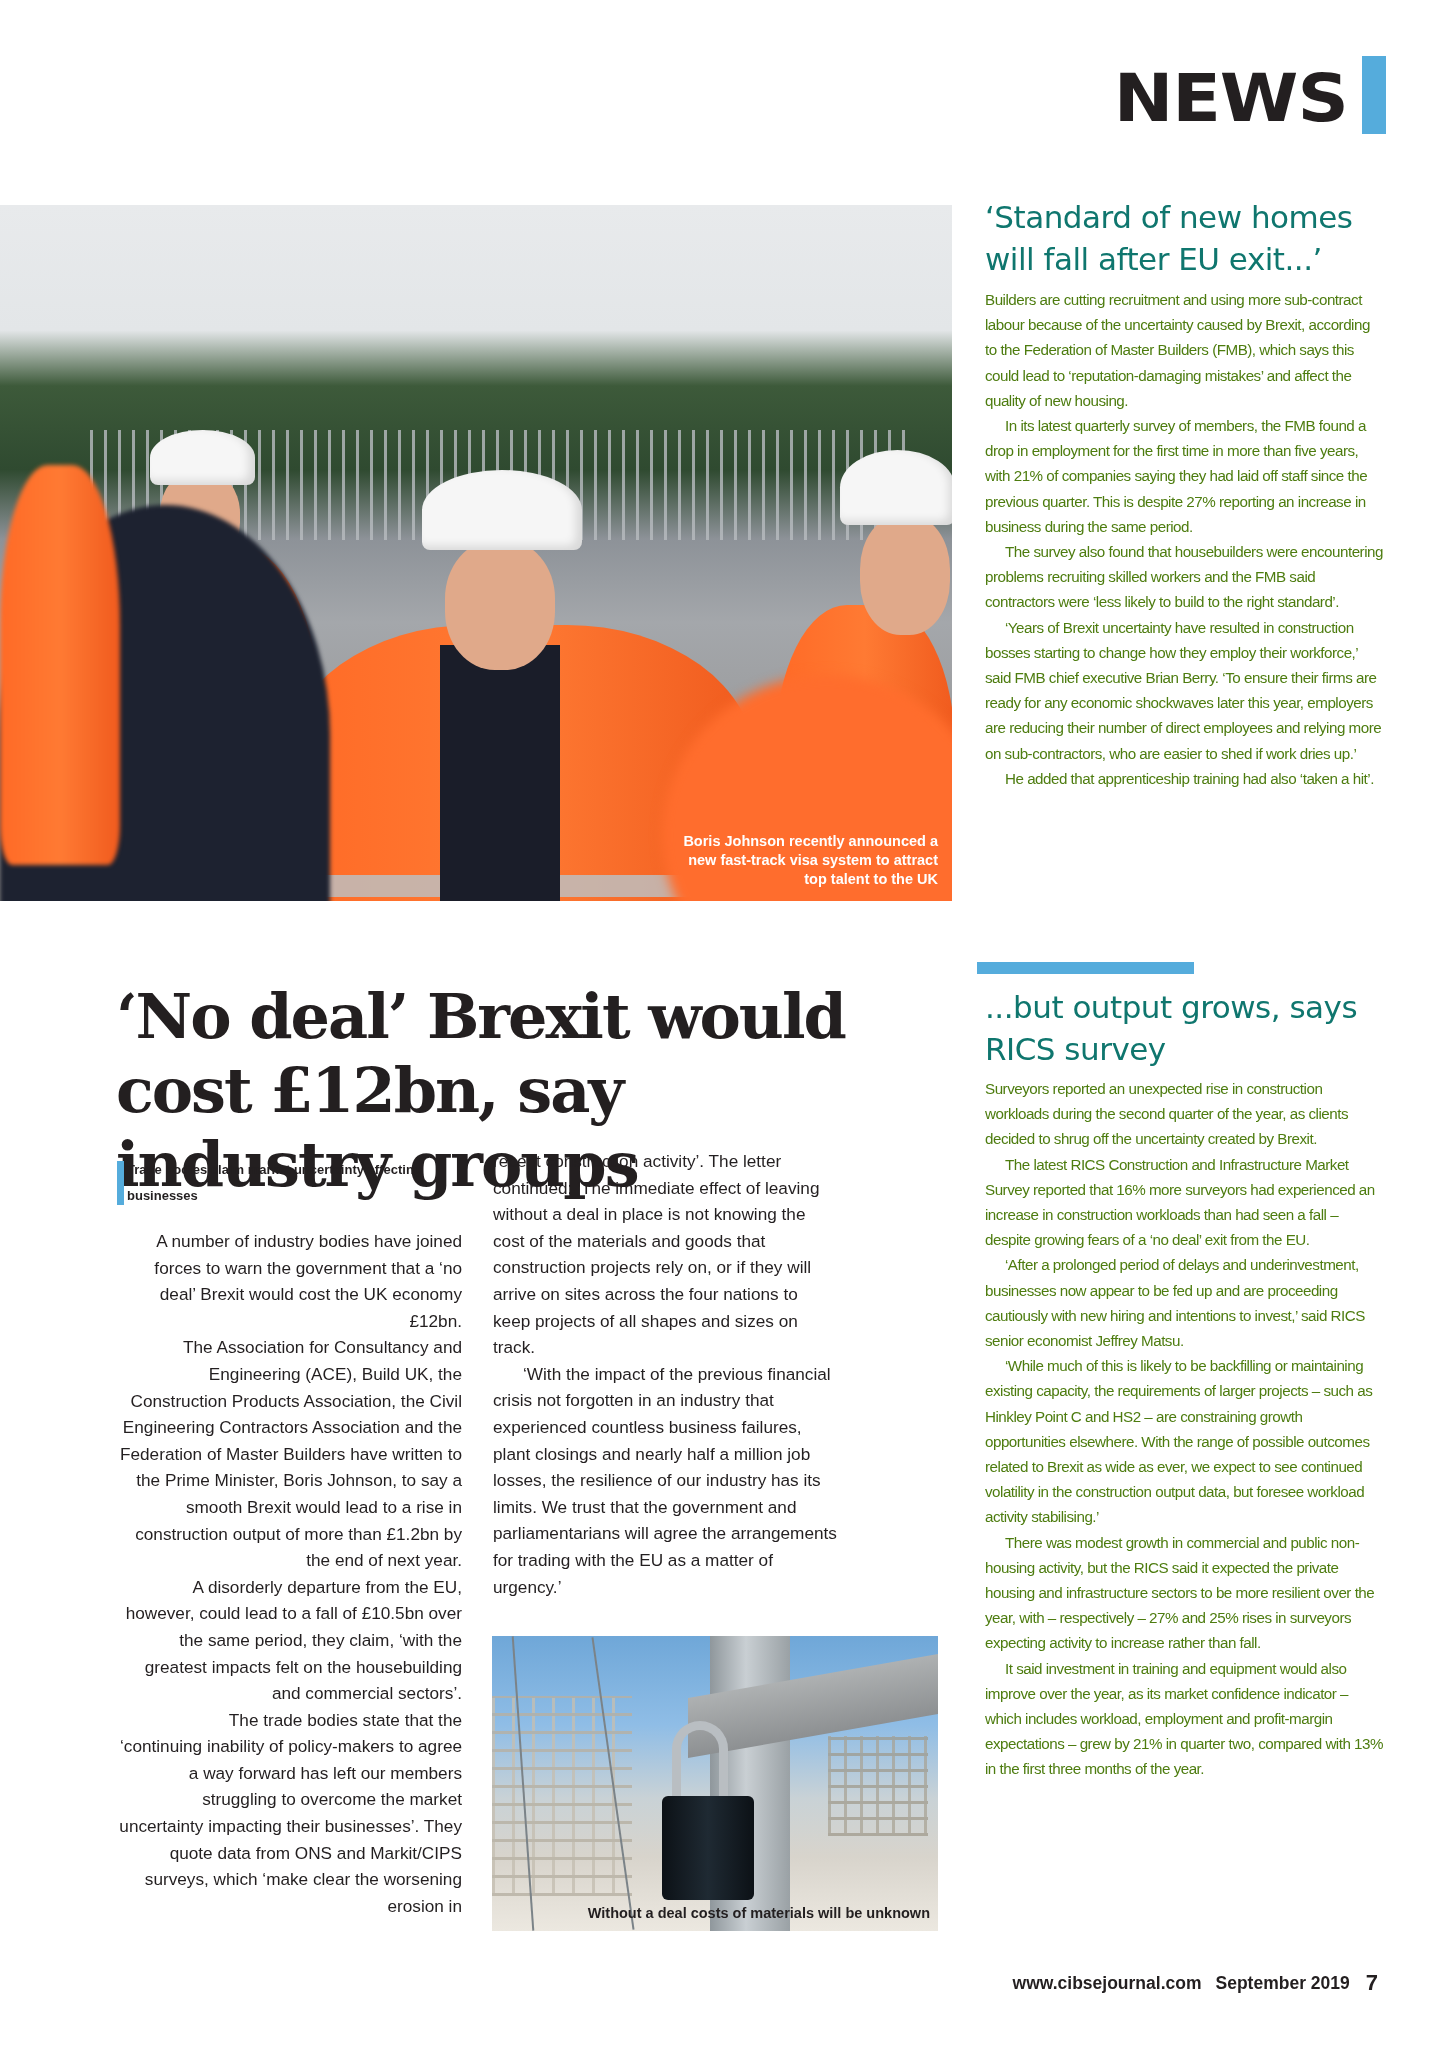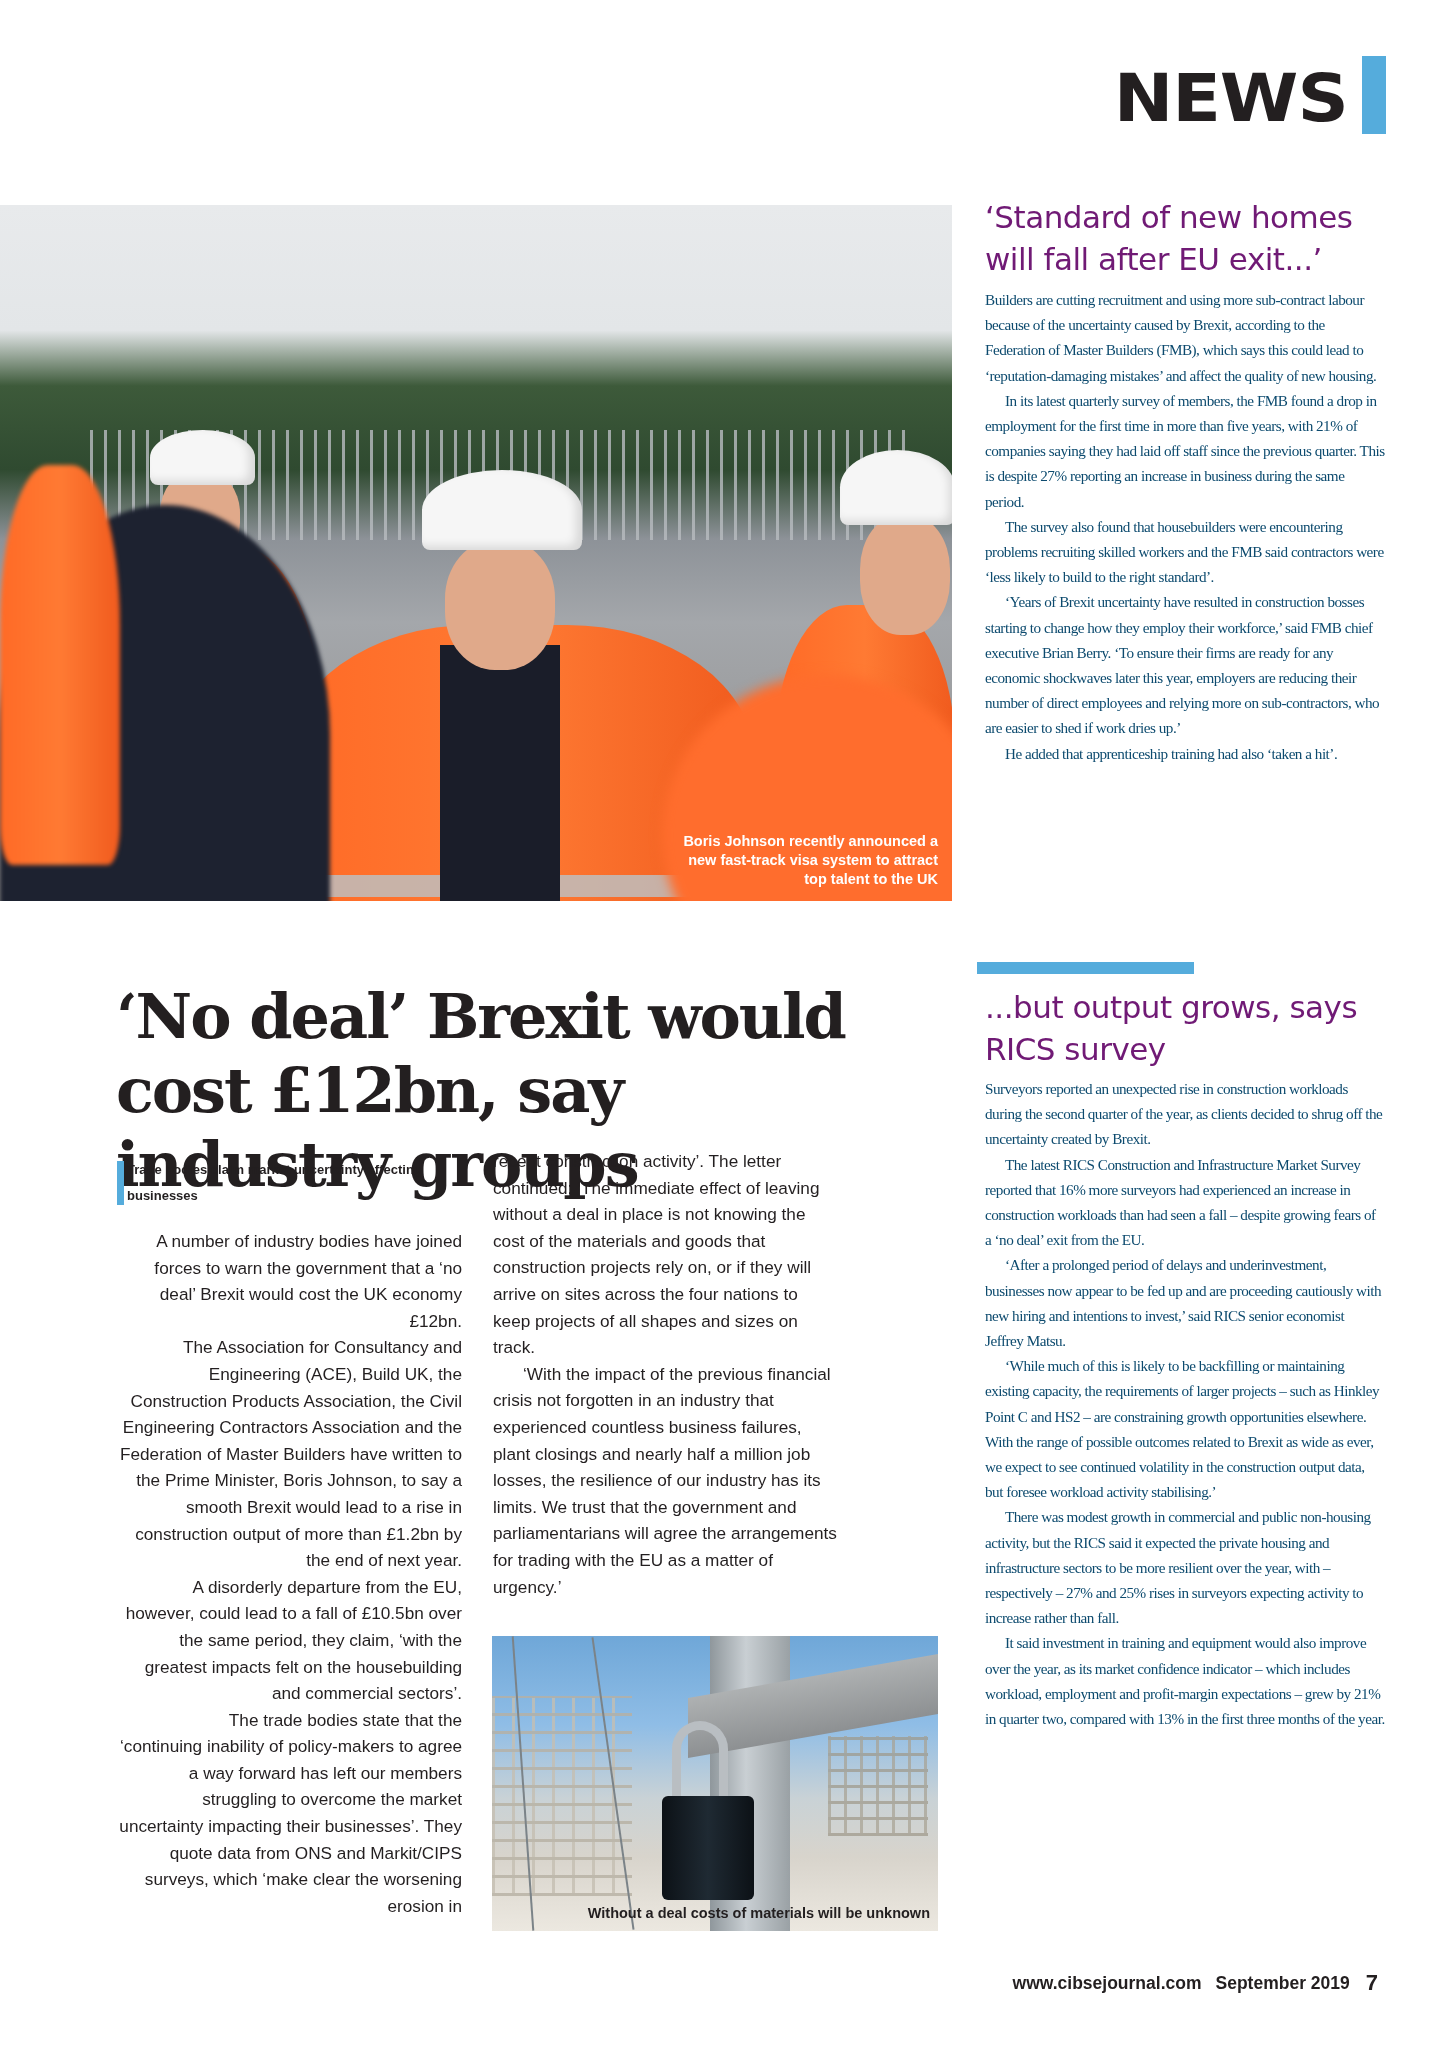--- a/index.html
+++ b/index.html
@@ -39,24 +39,24 @@
     background: linear-gradient(180deg, #6fa7d8 0%, #8fbde6 30%, #c9d2d6 55%, #d8d4cc 75%, #ece8e0 100%); margin-top: 14px; }
   .lock-photo .scaffold { position: absolute; left: 0; top: 60px; width: 140px; height: 200px; background: repeating-linear-gradient(0deg, #b7b1a3 0 3px, transparent 3px 18px), repeating-linear-gradient(90deg, #c5bfb2 0 3px, transparent 3px 20px); opacity: .8; }
   .lock-photo .scaffold2 { position: absolute; right: 10px; top: 100px; width: 100px; height: 100px; background: repeating-linear-gradient(0deg, #9e9889 0 3px, transparent 3px 16px), repeating-linear-gradient(90deg, #a8a293 0 3px, transparent 3px 16px); opacity: .7; }
   .lock-photo .pole { position: absolute; left: 218px; top: 0; width: 80px; height: 295px; background: linear-gradient(90deg, #8f979c, #c9cfd3 45%, #9aa1a5); }
   .lock-photo .clamp { position: absolute; left: 196px; top: 40px; width: 250px; height: 60px; background: linear-gradient(180deg, #aeb1b2, #8d9092); transform: skewY(-10deg); }
   .lock-photo .shackle { position: absolute; left: 180px; top: 85px; width: 56px; height: 90px; border: 9px solid #b9bec2; border-bottom: none; border-radius: 28px 28px 0 0; }
   .lock-photo .lock { position: absolute; left: 170px; top: 160px; width: 92px; height: 104px; background: linear-gradient(90deg, #0c1116, #1f2a33 50%, #0c1116); border-radius: 6px; }
   .lock-photo .wire { position: absolute; top: 0; width: 2px; height: 295px; background: #7b8388; }
   .lock-photo .caption { position: absolute; right: 8px; bottom: 8px; text-align: right; font-weight: 700; font-size: 14.5px; line-height: 19.5px; color: #231f20; }
 
-  .side-title { position: absolute; left: 985px; font-family: "DejaVu Sans", sans-serif; font-weight: 400; font-size: 31px; line-height: 42px; letter-spacing: -0.5px; color: #701a75; width: 420px; }
+  .side-title { position: absolute; left: 985px; font-family: "DejaVu Sans", sans-serif; font-weight: 400; font-size: 31px; line-height: 42px; letter-spacing: -0.5px; color: #0f766e; width: 420px; }
   .side-title.t1 { top: 196px; }
   .side-title.t2 { top: 986px; }
-  .side-body { position: absolute; left: 985px; width: 400px; font-family: Liberation Serif, serif; font-size: 15.2px; line-height: 25.2px; letter-spacing: -0.5px; color: #0c4a6e; }
+  .side-body { position: absolute; left: 985px; width: 400px; font-family: Liberation Sans, sans-serif; font-size: 15.2px; line-height: 25.2px; letter-spacing: -0.5px; color: #4d7c0f; }
   .side-body p.ind { text-indent: 20px; }
   .side-body.b1 { top: 287px; }
   .side-body.b2 { top: 1076px; }
   .sep-bar { position: absolute; left: 977px; top: 962px; width: 217px; height: 12px; background: #55acdc; }
 
   .footer { position: absolute; right: 70px; top: 1970px; display: flex; align-items: center; gap: 14px; font-weight: 700; color: #231f20; }
   .footer .url, .footer .date { font-size: 17.5px; }
   .footer .page { font-size: 22px; margin-left: 2px; }
 </style>
 </head>

